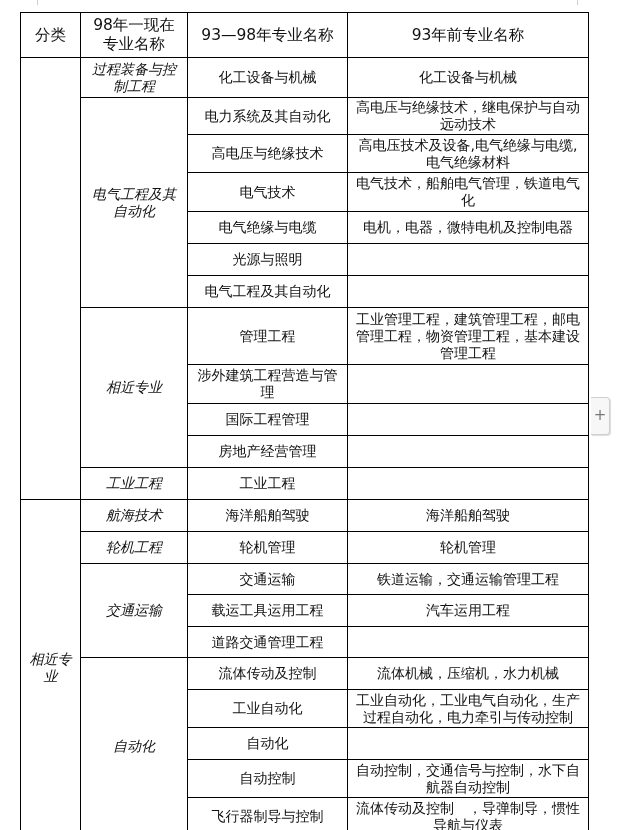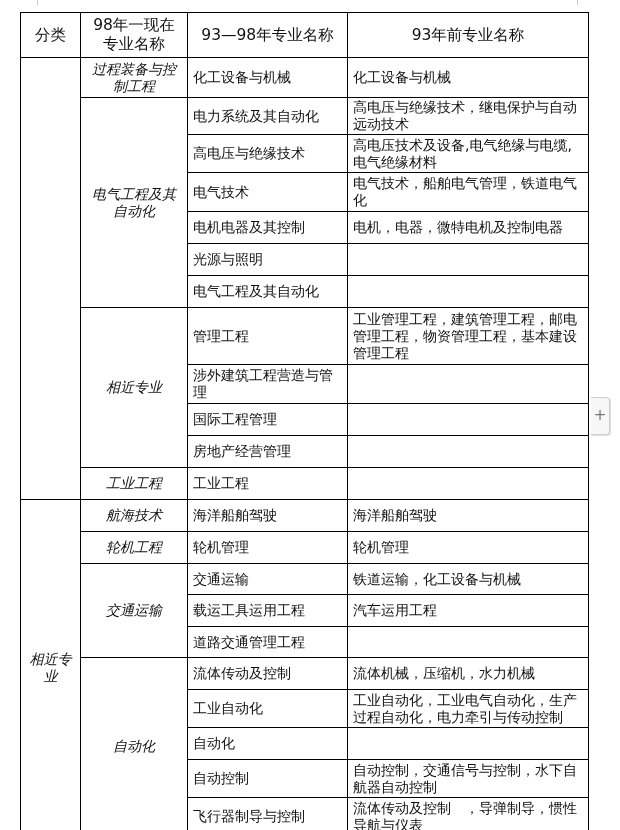--- a/index.html
+++ b/index.html
@@ -16,21 +16,21 @@
     border: 1.5px solid #000;
     padding: 0 5px;
     font-size: 14px;
     line-height: 17px;
     vertical-align: middle;
     font-weight: normal;
     overflow: hidden;
   }
   table.major-table th { font-size: 15.5px; line-height: 19px; text-align: center; }
   td.c1, td.c2 { text-align: center; font-style: italic; }
-  td.c3, td.c4 { text-align: left; }
+  td.c3, td.c4 { text-align: center; }
   td.c1 { font-size: 15.5px; line-height: 20px; padding: 0 10px; }
   .plus-btn {
     position: absolute; left: 591px; top: 397px; width: 18px; height: 36px;
     border: 1px solid #cfcfcf; border-left: none; border-radius: 0 4px 4px 0;
     background: #f7f7f7; color: #777; font-size: 15px; line-height: 34px;
     text-align: center; box-shadow: 1px 1px 1px #ddd;
   }
 </style>
 </head>
 <body>
@@ -67,21 +67,21 @@
   </tr>
   <tr style="height:38px">
     <td class="c3">高电压与绝缘技术</td>
     <td class="c4">高电压技术及设备,电气绝缘与电缆,电气绝缘材料</td>
   </tr>
   <tr style="height:39px">
     <td class="c3">电气技术</td>
     <td class="c4">电气技术，船舶电气管理，铁道电气化</td>
   </tr>
   <tr style="height:32px">
-    <td class="c3">电机电器及其控制</td>
+    <td class="c3">电气绝缘与电缆</td>
     <td class="c4">电机，电器，微特电机及控制电器</td>
   </tr>
   <tr style="height:32px">
     <td class="c3">光源与照明</td>
     <td class="c4"></td>
   </tr>
   <tr style="height:32px">
     <td class="c3">电气工程及其自动化</td>
     <td class="c4"></td>
   </tr>
@@ -118,21 +118,21 @@
   </tr>
   <tr style="height:32px">
     <td class="c2">轮机工程</td>
     <td class="c3">轮机管理</td>
     <td class="c4">轮机管理</td>
   </tr>
 
   <tr style="height:31px">
     <td class="c2" rowspan="3">交通运输</td>
     <td class="c3">交通运输</td>
-    <td class="c4">铁道运输，化工设备与机械</td>
+    <td class="c4">铁道运输，交通运输管理工程</td>
   </tr>
   <tr style="height:32px">
     <td class="c3">载运工具运用工程</td>
     <td class="c4">汽车运用工程</td>
   </tr>
   <tr style="height:31px">
     <td class="c3">道路交通管理工程</td>
     <td class="c4"></td>
   </tr>
 

